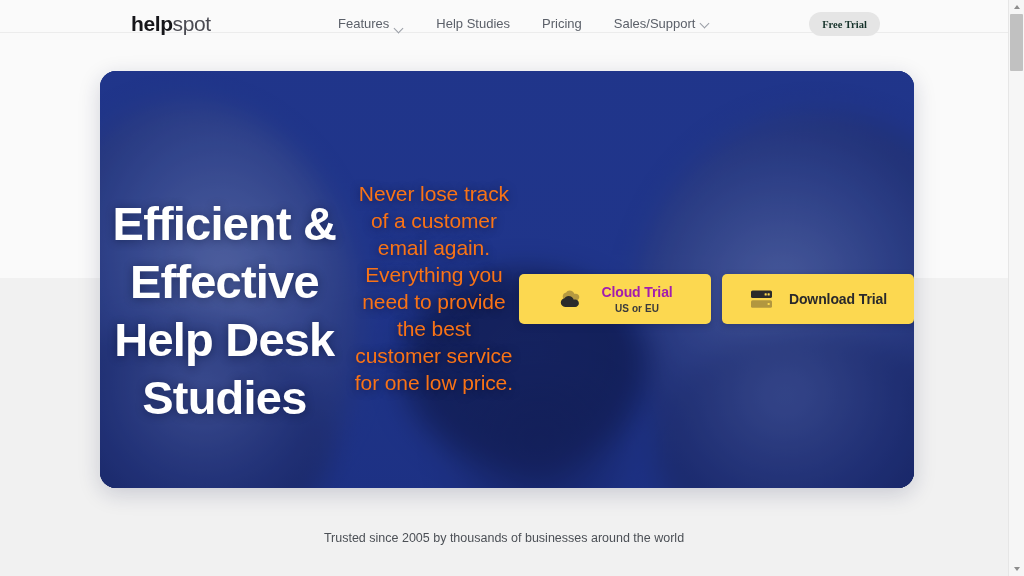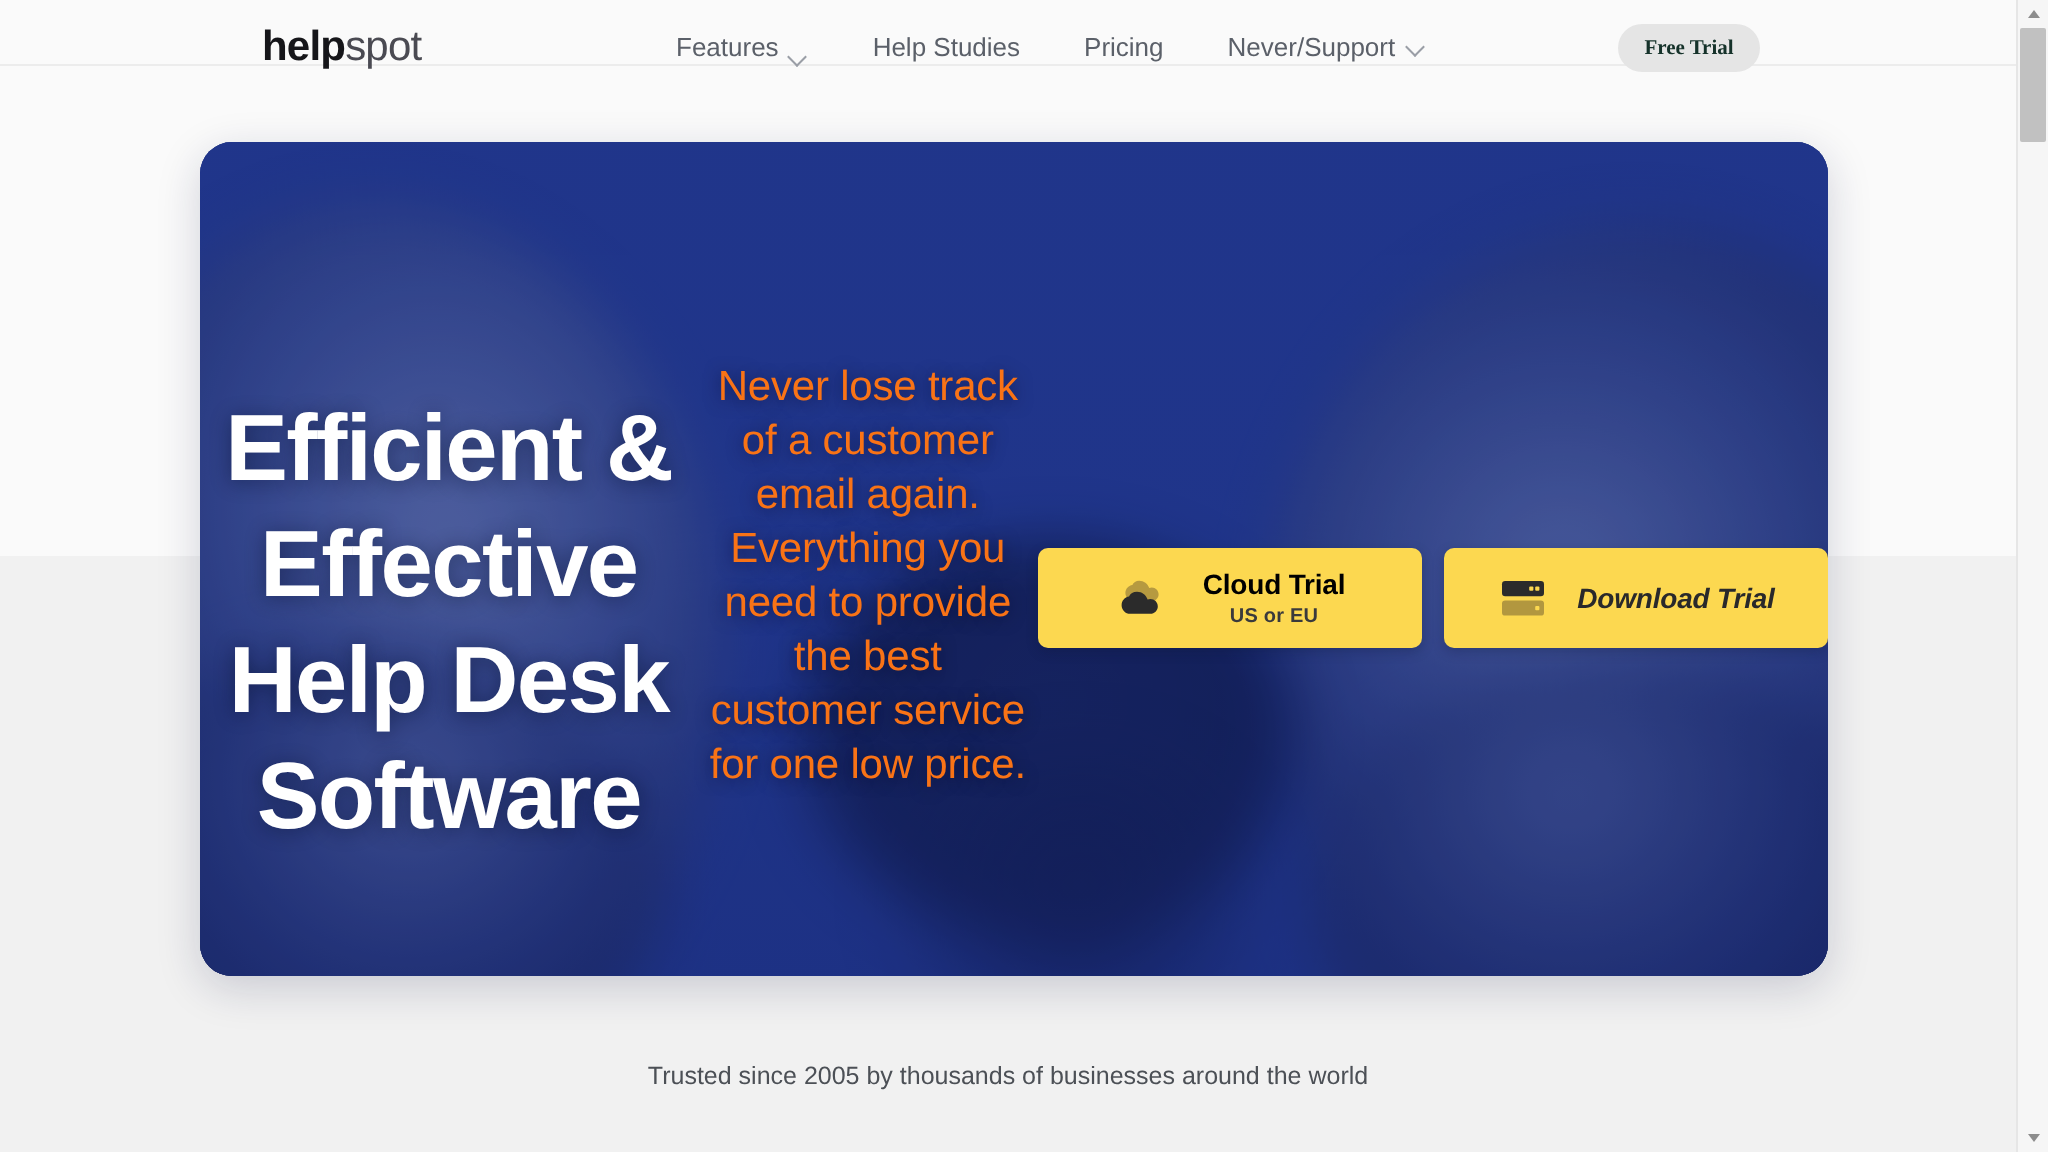--- a/index.html
+++ b/index.html
@@ -271,24 +271,23 @@
   }
   .cta-cloud {
     width: 192px;
     height: 50px;
     background: #fcd850;
   }
   .cta-download {
     width: 192px;
     height: 50px;
     background: #fcd850;
-    font-style: italic;
   }
   .cta-text { display: flex; flex-direction: column; align-items: center; line-height: 1; }
-  .cta-main { font-size: 14px; font-weight: 700; color: #000000; letter-spacing: -0.1px; }
+  .cta-main { font-size: 14px; font-weight: 700; color: #a21caf; letter-spacing: -0.1px; }
   .cta-sub  { font-size: 10px; font-weight: 700; color: #3a3a3c; margin-top: 5px; letter-spacing: 0.1px; }
   .cta-single { font-size: 14px; font-weight: 700; color: #29292b; letter-spacing: -0.1px; }
 
   .ico { flex: 0 0 auto; display: block; }
 
   
   .trust {
     position: absolute;
     left: 0;
     top: 531px;
@@ -442,21 +441,21 @@
 
         <div class="nav-item">
           <span>Help Studies</span>
         </div>
 
         <div class="nav-item">
           <span>Pricing</span>
         </div>
 
         <div class="nav-item">
-          <span>Never/Support</span>
+          <span>Sales/Support</span>
           <span class="caret"></span>
         </div>
 
       </nav>
 
       <button class="free-trial-btn">Free Trial</button>
     </header>
 
     <section class="hero">
 
@@ -468,21 +467,21 @@
         <div class="blob heart-dark"></div>
         <div class="blob heart-dark2"></div>
       </div>
       <div class="hero-tint"></div>
       <div class="hero-tint2"></div>
 
       <div class="hero-content">
 
         <h1 class="hero-title">
           <span>Efficient &amp; Effective</span><br>
-          <span>Help Desk Software</span>
+          <span>Help Desk Studies</span>
         </h1>
 
         <p class="hero-sub">
           <span>Never lose track of a customer email again.</span><br>
           <span>Everything you need to provide the best</span><br>
           <span>customer service for one low price.</span>
         </p>
 
         <div class="cta-row">
 

